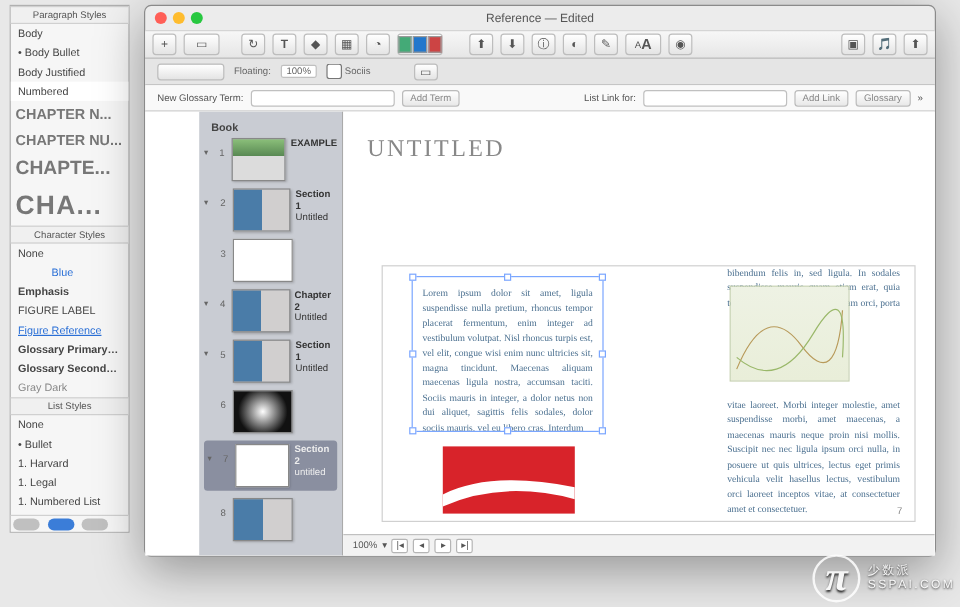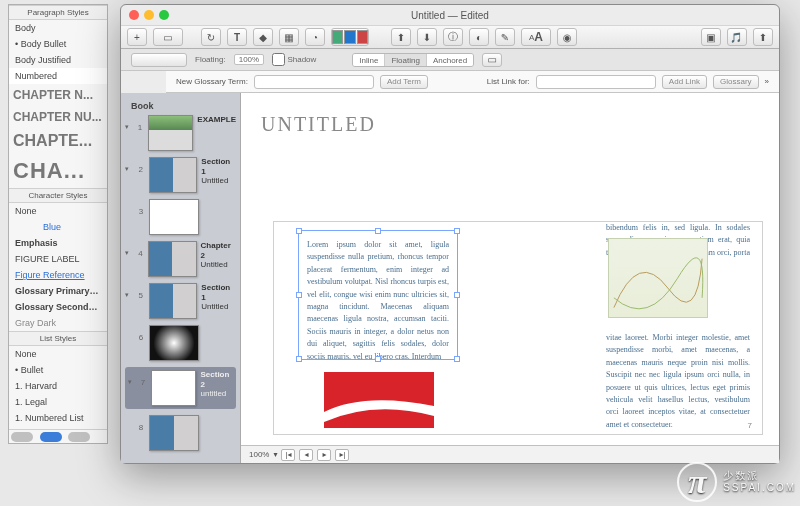--- a/index.html
+++ b/index.html
@@ -30,24 +30,24 @@
   .dot.r{background:#ff5f57;} .dot.y{background:#febc2e;} .dot.g{background:#28c840;}
   .toolbar { height:24px; background:linear-gradient(#f7f7f7,#e6e6e6); border-top:1px solid #d5d5d5; border-bottom:1px solid #b0b0b0; display:flex; align-items:center; gap:6px; padding:0 6px;}
   .tbtn { width:20px; height:18px; background:linear-gradient(#fff,#e4e4e4); border:1px solid #bdbdbd; border-radius:3px; display:flex; align-items:center; justify-content:center; font-size:10px; color:#555; }
   .tbtn.wide{width:30px;}
   .swatch{ width:14px;height:14px;border:1px solid #999;}
   .optbar { height:22px; background:#e5e5e5; border-bottom:1px solid #c5c5c5; display:flex; align-items:center; gap:8px; padding:0 10px; font-size:8px; color:#666;}
   .segctl { display:inline-flex; border:1px solid #b8b8b8; border-radius:3px; overflow:hidden; height:14px; }
   .segctl span{ padding:0 6px; font-size:8px; line-height:14px; background:#fff; border-right:1px solid #ccc;}
   .segctl span:last-child{border:none;}
   .segctl span.active{background:#e0e0e0;}
-  .glossbar { height:22px; background:#f9f9f9; border-bottom:1px solid #c5c5c5; display:flex; align-items:center; gap:6px; padding:0 10px; font-size:8px; color:#555;margin-left:45px;}
+  .glossbar { height:22px; background:#f9f9f9; border-bottom:1px solid #c5c5c5; display:flex; align-items:center; gap:6px; padding:0 10px; font-size:8px; color:#555;}
   .gloss-input{ flex:0 0 110px; height:14px; border:1px solid #c0c0c0; border-radius:3px; background:#fff; font-size:8px; padding:0 4px;}
   .gloss-btn{ height:14px;border:1px solid #bbb; border-radius:3px; background:linear-gradient(#fff,#e8e8e8); font-size:8px; padding:0 6px; color:#888;}
-  .content { flex:1; display:flex; background:#fff; overflow:hidden;}
+  .content { flex:1; display:flex; background:#fff; overflow:hidden;padding-left:45px;}
   .thumb-sidebar { width:120px; background:#c9ccd3; border-right:1px solid #aaa; overflow-y:auto; padding:4px 4px; }
   .thumb-header { font-size:9px; font-weight:bold; color:#444; padding:4px 6px;}
   .thumb-row { display:flex; align-items:flex-start; gap:4px; margin-bottom:6px; }
   .thumb-num{ width:8px; font-size:8px; color:#666; text-align:center; margin-top:8px;}
   .arrow{ width:8px;font-size:7px;color:#666;margin-top:8px;}
   .thumb { width:50px; height:36px; background:#fff; border:1px solid #888; box-shadow:1px 1px 2px rgba(0,0,0,.2);}
   .thumb.land{background:linear-gradient(#8bbf7a,#5a8a54 40%,#dcdcdc 40%);}
   .thumb.photo{background:linear-gradient(90deg,#4a7ca8 50%,#d1cfcf 50%);}
   .thumb.txt{background:#fff;}
   .thumb.dark{background:radial-gradient(circle at center,#fff,#111 70%);}
@@ -117,21 +117,21 @@
   </div>
 </div>
 
 <div class="main-window">
   <div class="titlebar">
     <div class="traffic">
       <div class="dot r"></div>
       <div class="dot y"></div>
       <div class="dot g"></div>
     </div>
-    <span>Untitled — Edited</span>
+    <span>Reference — Edited</span>
   </div>
 
   <div class="toolbar">
     <div class="tbtn">+</div>
     <div class="tbtn wide">▭</div>
     <div style="width:6px"></div>
     <div class="tbtn">↻</div>
     <div class="tbtn">
         <b>T</b>
       </div>
@@ -157,27 +157,22 @@
     <div style="flex:1"></div>
     <div class="tbtn">▣</div>
     <div class="tbtn">🎵</div>
     <div class="tbtn">⬆</div>
   </div>
 
   <div class="optbar">
     <div class="tbtn" style="width:56px;height:14px;font-size:8px;"></div>
     <span>Floating:</span>
     <span style="border:1px solid #c0c0c0;padding:0 4px;background:#fff;border-radius:2px;">100%</span>
-    <label><input type="checkbox" style="vertical-align: middle;"> <span>Shadow</span></label>
+    <label><input type="checkbox" style="vertical-align: middle;"> <span>Sociis</span></label>
     <div style="width:20px"></div>
-    <div class="segctl">
-      <span>Inline</span>
-      <span class="active">Floating</span>
-      <span>Anchored</span>
-    </div>
     <div class="tbtn" style="height:14px">▭</div>
   </div>
 
   <div class="glossbar">
     <span>New Glossary Term:</span>
     <input class="gloss-input" style="">
     <button class="gloss-btn">Add Term</button>
     <div style="flex:1"></div>
     <span>List Link for:</span>
     <input class="gloss-input" style="flex: 0 0 70px;">

